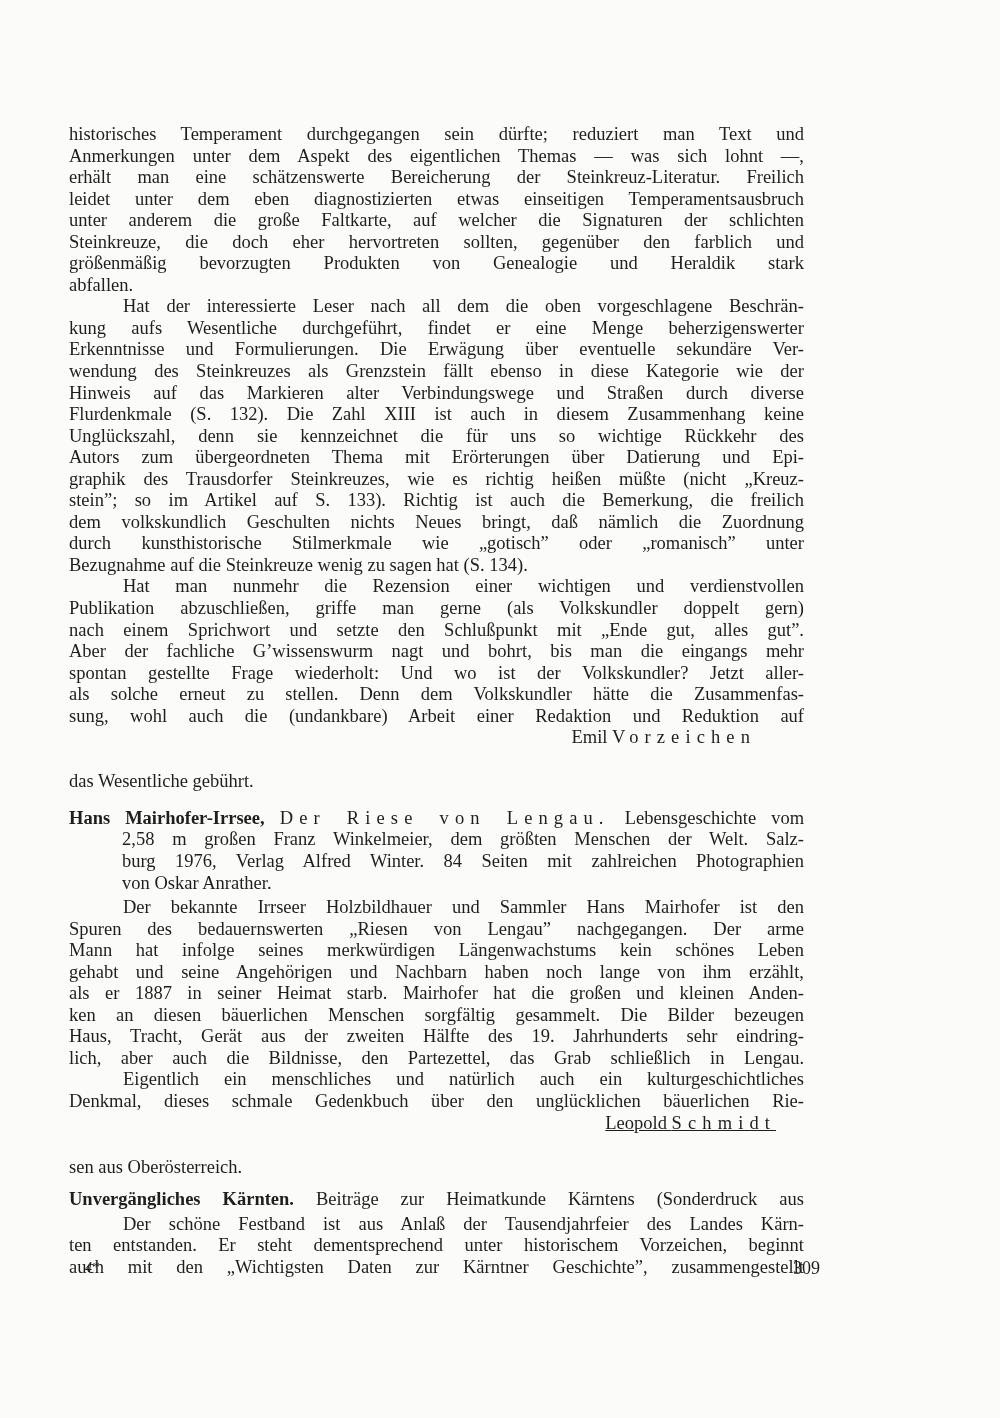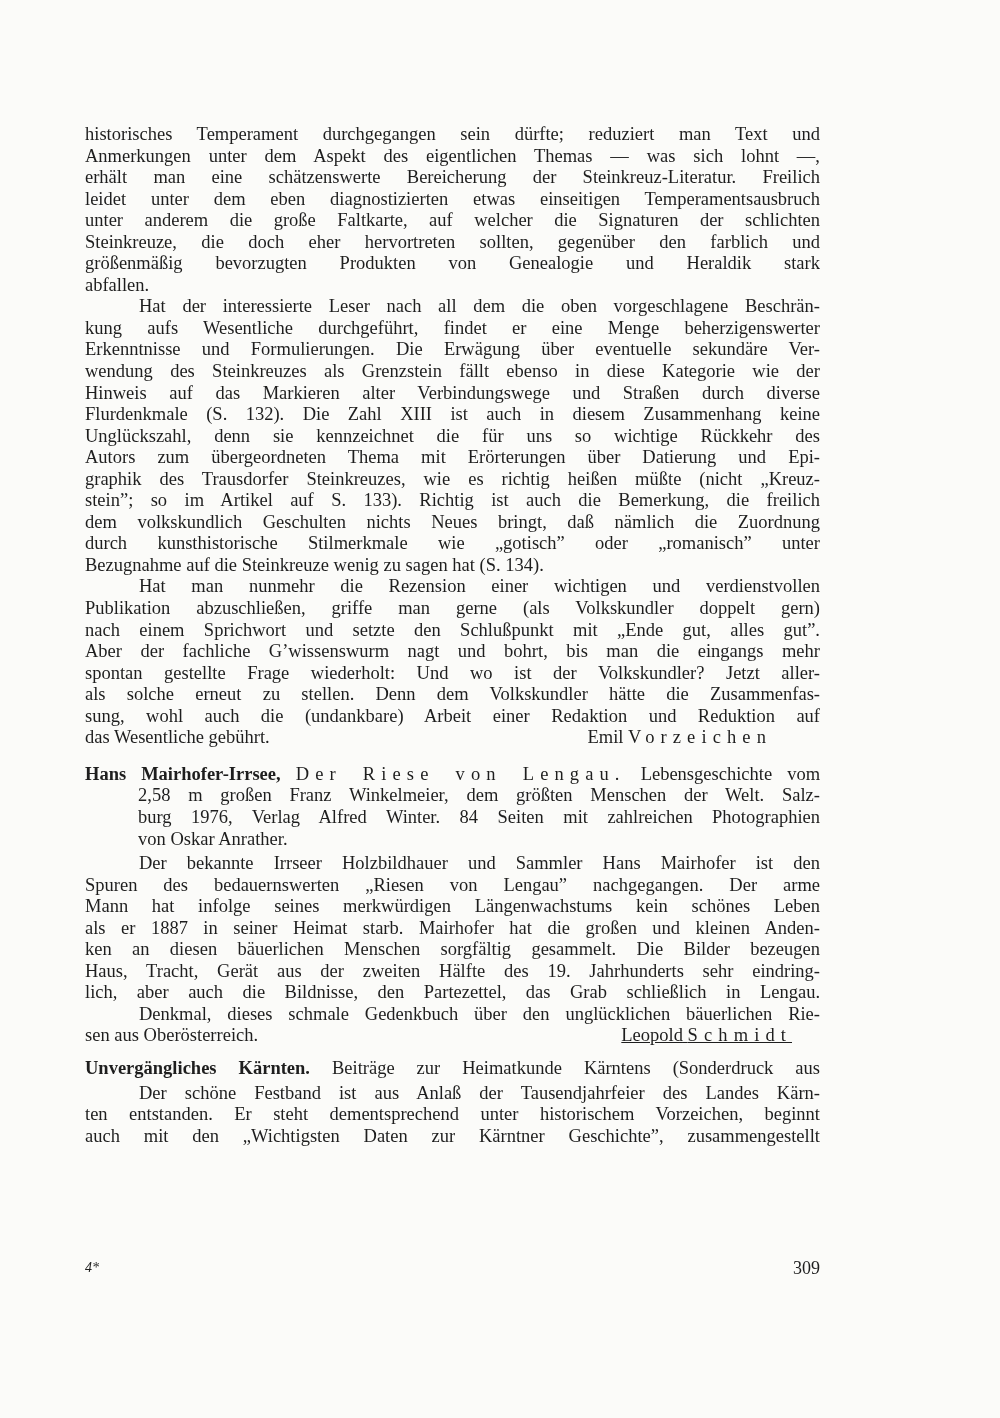--- a/index.html
+++ b/index.html
@@ -10,21 +10,21 @@
     width: 1000px;
     height: 1418px;
     background: #fbfbf9;
     color: #1e1e1e;
     font-family: "Liberation Serif", "DejaVu Serif", serif;
     position: relative;
     overflow: hidden;
   }
   .column {
     position: absolute;
-    left: 85px;
+    left: 69px;
     top: 124px;
     width: 735px;
     font-size: 18.5px;
     line-height: 21.55px;
   }
   .column > * { margin: 0; }
 
   
   .rep > div {
     text-align: justify;
@@ -39,21 +39,21 @@
     text-align-last: justify;
   }
 
   .bold { font-weight: bold; }
   .sperr { letter-spacing: 0.33em; }
 
   .sigline {
     display: flex;
     justify-content: space-between;
   }
-  .sigline .left { white-space: nowrap; }
+  .sigline .left { white-space: nowrap; margin-top: 44px; }
   .sig { white-space: nowrap; }
   .sig.pad50 { padding-right: 48px; }
   .sig.pad30 { padding-right: 28px; text-decoration: underline; }
 
   .head1 { margin-top: 15px; }
   .head2 { margin-top: 11px; }
   .gap3 { margin-top: 3px; }
 
   .footer {
     position: absolute;
@@ -135,27 +135,29 @@
         <div>burg 1976, Verlag Alfred Winter. 84 Seiten mit zahlreichen Photographien</div>
         <div>von Oskar Anrather.</div>
       </div>
   </div>
 
   <div class="rep ind gap3" data-repeat="review_1.paragraph_1.lines">
 
   <div>Der bekannte Irrseer Holzbildhauer und Sammler Hans Mairhofer ist den</div>
       <div>Spuren des bedauernswerten „Riesen von Lengau” nachgegangen. Der arme</div>
       <div>Mann hat infolge seines merkwürdigen Längenwachstums kein schönes Leben</div>
+      <div>gehabt und seine Angehörigen und Nachbarn haben noch lange von ihm erzählt,</div>
       <div>als er 1887 in seiner Heimat starb. Mairhofer hat die großen und kleinen Anden-</div>
       <div>ken an diesen bäuerlichen Menschen sorgfältig gesammelt. Die Bilder bezeugen</div>
       <div>Haus, Tracht, Gerät aus der zweiten Hälfte des 19. Jahrhunderts sehr eindring-</div>
       <div>lich, aber auch die Bildnisse, den Partezettel, das Grab schließlich in Lengau.</div>
     </div>
   <div class="rep ind" data-repeat="review_1.paragraph_2.lines">
 
+  <div>Eigentlich ein menschliches und natürlich auch ein kulturgeschichtliches</div>
       <div>Denkmal, dieses schmale Gedenkbuch über den unglücklichen bäuerlichen Rie-</div>
     </div>
   <div class="sigline">
     <span class="left">sen aus Oberösterreich.</span>
     <span class="sig pad30">
       <span>Leopold</span>
       <span class="sperr">Schmidt</span>
     </span>
   </div>
 

